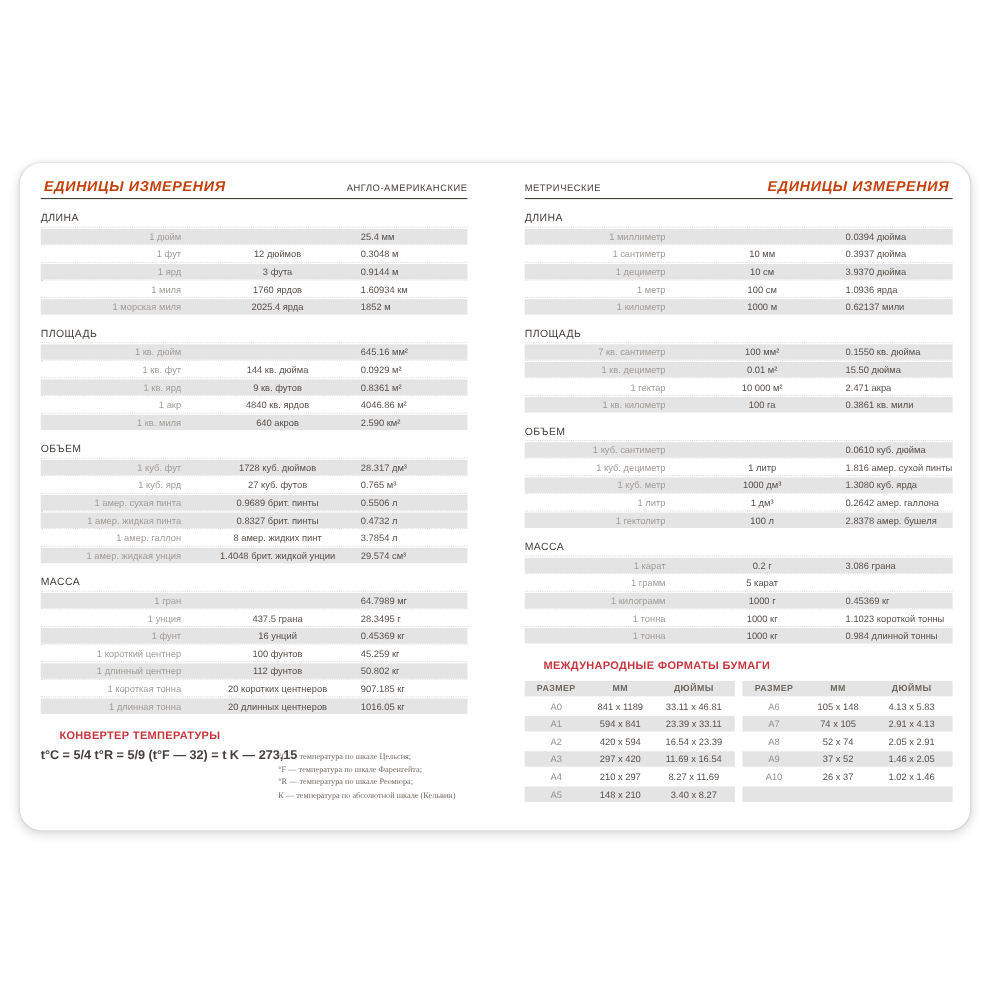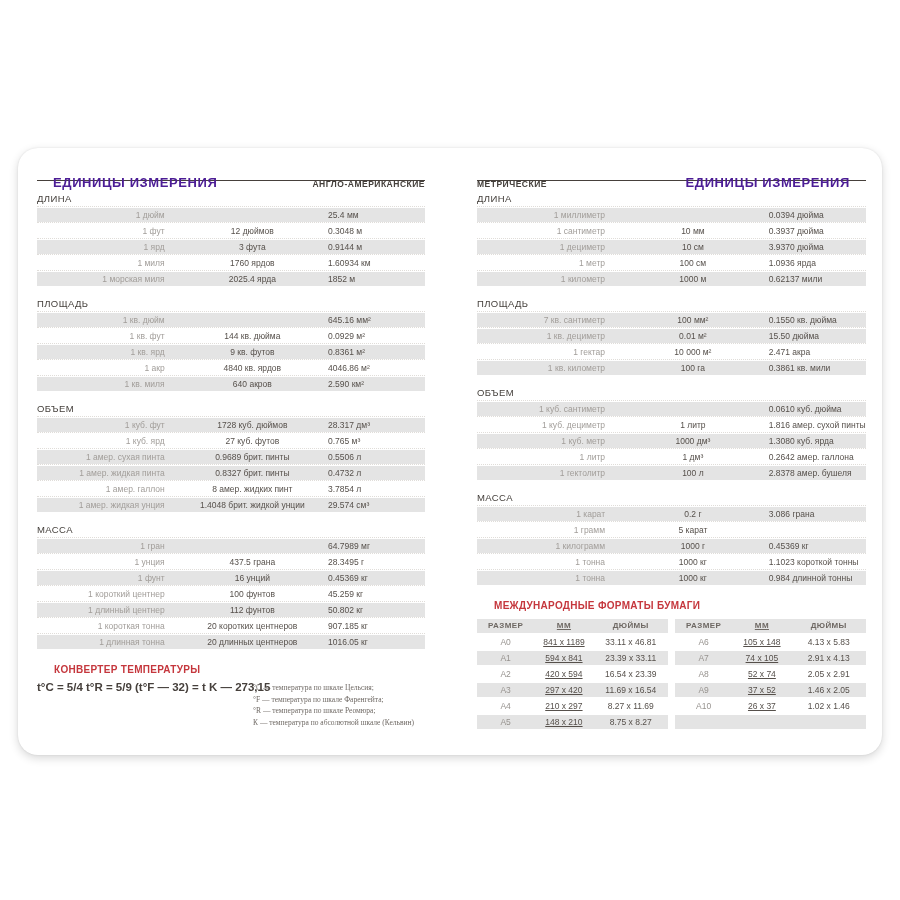--- a/index.html
+++ b/index.html
@@ -12,46 +12,46 @@
     position:absolute; left:18px; top:148px; width:864px; height:607px;
     background:#fff; border-radius:20px;
     box-shadow:0 3px 10px rgba(0,0,0,.16), 0 0 2px rgba(0,0,0,.10);
     display:flex;
   }
   .page { width:432px; box-sizing:border-box; }
   .page-left  { padding:11px 25px 0 19px; }
   .page-right { padding:11px 16px 0 27px; }
 
   .page-header { display:flex; justify-content:space-between; align-items:baseline; height:17px; }
-  .pg-title { font-size:13px; font-weight:bold; color:#4c1d95; letter-spacing:.6px; margin:16px; white-space:nowrap; }
-  .pg-subtitle { font-size:8.5px; font-weight:bold; color:#45403c; letter-spacing:.5px; white-space:nowrap; }
+  .pg-title { font-size:13px; font-weight:bold; color:#c2410c; letter-spacing:.6px; margin:3px; white-space:nowrap;font-style:italic; }
+  .pg-subtitle { font-size:8.5px; font-weight:normal; color:#45403c; letter-spacing:.5px; white-space:nowrap; }
   .rule { border-top:1.5px solid #46403b; margin-top:4px; }
 
   .sec-title { font-size:9.5px; font-weight:normal; color:#45403c; letter-spacing:.4px; margin:12px 0 4px; }
   .rows { }
   .trow { display:flex; height:14px; line-height:14px; margin-top:2px; font-size:8.5px; position:relative; }
   .trow::before { content:""; position:absolute; left:0; right:0; top:-2px; border-top:1px dotted #e0ddd9; }
-  .trow.shade { background:#e4e4e4;justify-content:flex-end; }
+  .trow.shade { background:#e4e4e4; }
   .cell { white-space:nowrap; overflow:hidden; }
   .c1 { width:36%; text-align:right; color:#a19d99; padding-right:12px; box-sizing:border-box; }
   .c2 { width:39%; text-align:center; color:#56504b; }
   .c3 { width:25%; text-align:left; color:#56504b; }
 
   .temp-title, .paper-title { font-size:10px; font-weight:bold; color:#c5373d; letter-spacing:.3px; margin:15px 17px 6px; }
   .temp-row { display:flex; align-items:flex-start; }
   .formula { font-size:11.5px; font-weight:bold; color:#46403c; width:216px; flex:none; white-space:nowrap; }
   .temp-notes { font-size:7.5px; color:#6e6863; line-height:1.55; padding-top:1px;font-family:Liberation Serif, serif; }
   .note-line { white-space:nowrap; }
 
   .paper-tables { display:flex; gap:7px; }
   .ptable { flex:1; }
   .prow { display:flex; height:14px; line-height:14px; margin-top:2px; font-size:8.5px; text-align:center; }
   .prow.shade { background:#e4e4e4; }
   .pc1 { width:30%; color:#97938f; }
-  .pc2 { width:31%; color:#56504b;text-decoration:underline; }
+  .pc2 { width:31%; color:#56504b; }
   .pc3 { width:39%; color:#56504b; }
   .prow.head span { color:#6e6863; font-weight:bold; font-size:8px; letter-spacing:.4px; }
 </style>
 </head>
 <body>
 
 <div class="spread">
 
   <section class="page page-left">
     <header class="page-header">
@@ -367,21 +367,21 @@
               <span class="pc3">11.69 x 16.54</span>
             </div>
             <div class="prow">
               <span class="pc1">A4</span>
               <span class="pc2">210 x 297</span>
               <span class="pc3">8.27 x 11.69</span>
             </div>
             <div class="prow shade">
               <span class="pc1">A5</span>
               <span class="pc2">148 x 210</span>
-              <span class="pc3">8.75 x 8.27</span>
+              <span class="pc3">3.40 x 8.27</span>
             </div>
           </div>
         <div class="ptable" id="paper-table-2">
             <div class="prow head shade">
               <span class="pc1">РАЗМЕР</span>
               <span class="pc2">ММ</span>
               <span class="pc3">ДЮЙМЫ</span>
             </div>
             <div class="prow">
               <span class="pc1">A6</span>

